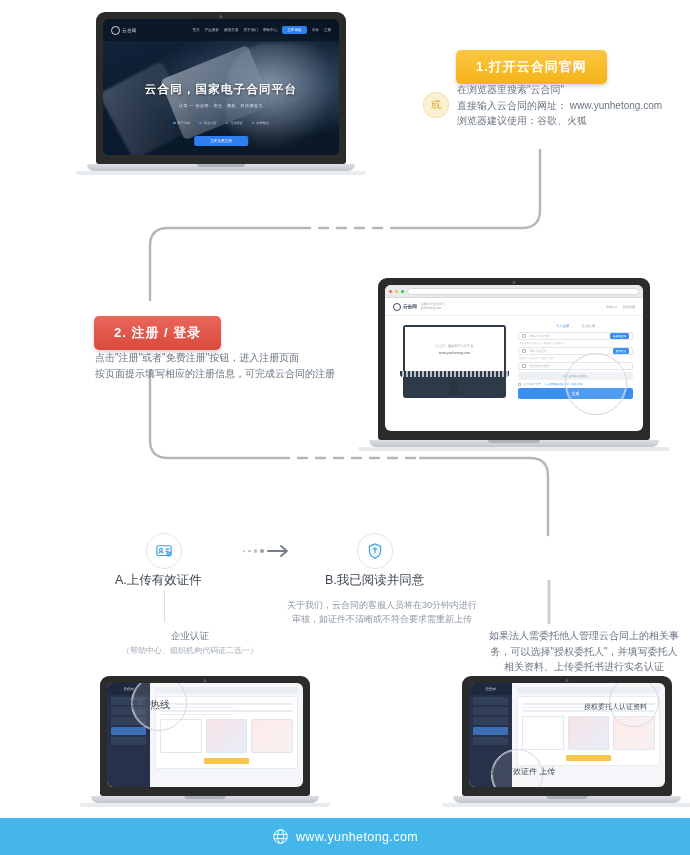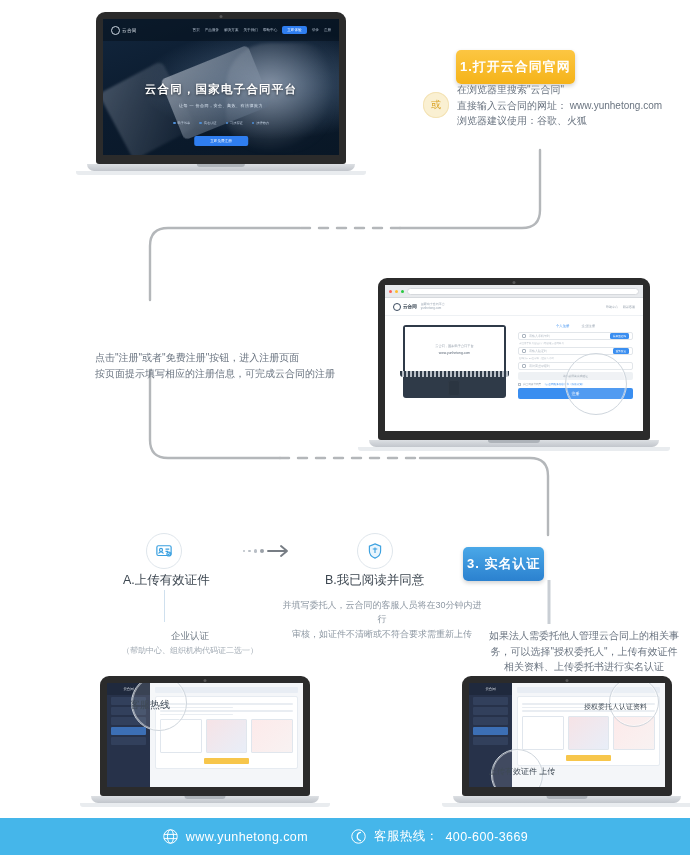--- a/index.html
+++ b/index.html
@@ -17,21 +17,21 @@
   
   .laptop { position: absolute; }
   .laptop .lid {
     background: #2b2b2b; border-radius: 9px 9px 3px 3px;
     padding: 7px 7px 9px 7px; position: relative;
   }
   .laptop .cam {
     position: absolute; top: 3px; left: 50%; transform: translateX(-50%);
     width: 3px; height: 3px; border-radius: 50%; background: #555;
   }
-  .laptop .screen { width: 100%; height: 100%; overflow: hidden; position: relative; background: #fff; border-radius: 0; }
+  .laptop .screen { width: 100%; height: 100%; overflow: hidden; position: relative; background: #fff; border-radius: 6px; }
   .laptop .base {
     height: 7px; background: linear-gradient(#dcdfe3, #c2c6cc);
     border-radius: 0 0 7px 7px; margin: 0 -9px;
     position: relative;
   }
   .laptop .base::after{
     content:""; position:absolute; left:50%; top:0; transform:translateX(-50%);
     width:18%; height:3px; background:#aeb3b9; border-radius:0 0 4px 4px;
   }
   .laptop .foot {
@@ -176,21 +176,21 @@
 
   
   #laptop4 { left: 462px; top: 676px; width: 210px; }
   #laptop4 .lid { height: 120px; }
   #mag4a { width:50px; height:50px; right:6px; top:-6px; }
   #mag4b { width:52px; height:52px; left:22px; bottom:-14px; }
 
   
   .step-badge {
     position: absolute; color:#fff; font-size:13px; font-weight:bold;
-    padding: 8px 4px; border-radius: 5px; letter-spacing:1px; white-space:nowrap;
+    padding: 8px 20px; border-radius: 5px; letter-spacing:1px; white-space:nowrap;
     box-shadow: 0 2px 4px rgba(0,0,0,.18);
     text-align: center;
   }
   #badge1 { left:456px; top:50px; background: linear-gradient(#fcc642,#f5b319); }
   #badge2 { left:94px;  top:316px; background: linear-gradient(#e9675c,#d9493c); }
   #badge3 { left:463px; top:547px; background: linear-gradient(#4aa8e8,#2b81cf); }
 
   .desc { position:absolute; font-size:10px; color:#6a7480; line-height:1.55; white-space:pre-line; }
   #desc1 { left:457px; top:82px; }
   #desc2 { left:95px;  top:350px; }
@@ -205,21 +205,21 @@
 
   
   .vcircle {
     position:absolute; width:36px; height:36px; border-radius:50%;
     border:1px solid #dfe6ec; background:#fff;
     display:flex; align-items:center; justify-content:center;
   }
   #vc-a { left:146px; top:533px; }
   #vc-b { left:357px; top:533px; }
   .vlabel { position:absolute; font-size:12.5px; color:#3d4751; white-space:nowrap; }
-  #vl-a { left:115px; top:572px;margin-left:8px; }
+  #vl-a { left:115px; top:572px; }
   #vl-b { left:325px; top:572px; }
   .vsub { position:absolute; font-size:9px; color:#8e98a3; line-height:1.6; text-align:center; white-space:pre-line; }
   #vs-b { left:282px; top:598px; width:200px; }
   .ent-label { position:absolute; left:110px; top:630px; width:160px; text-align:center; }
   .ent-label .t1 { font-size:9.5px; color:#6f7a85; }
   .ent-label .t2 { font-size:8px; color:#a2abb4; margin-top:2px; }
   .vline { position:absolute; left:164px; top:590px; width:1px; height:32px; background:#cfe0ee; }
 
   .dot-arrow { position:absolute; left:243px; top:544px; display:flex; align-items:center; gap:3px; }
   .dot-arrow i { display:block; border-radius:50%; background:#b9bfc6; }
@@ -286,20 +286,21 @@
     <div class="base"></div>
     <div class="foot"></div>
   </div>
 
   <div class="step-badge" id="badge1">1.打开云合同官网</div>
   <div class="or-badge">或</div>
   <div class="desc" id="desc1">在浏览器里搜索"云合同"
 直接输入云合同的网址： www.yunhetong.com
 浏览器建议使用：谷歌、火狐</div>
 
+  <div class="step-badge" id="badge2">2. 注册 / 登录</div>
   <div class="desc" id="desc2">点击"注册"或者"免费注册"按钮，进入注册页面
 按页面提示填写相应的注册信息，可完成云合同的注册</div>
 
   <div class="laptop" id="laptop2">
     <div class="lid">
       <div class="cam"></div>
       <div class="screen">
         <div class="browser-chrome">
           <span class="dot" style="background:#ff5f57"></span>
           <span class="dot" style="background:#febc2e"></span>
@@ -390,34 +391,33 @@
 
   <div class="vcircle" id="vc-b">
     <svg width="18" height="18" viewBox="0 0 24 24" fill="none" stroke="#3aa0e0" stroke-width="1.5">
       <path d="M12 2.5l7.5 3v6c0 4.6-3.1 8.2-7.5 10-4.4-1.8-7.5-5.4-7.5-10v-6z" fill="#eaf5fd"></path>
       <path d="M12 7.2v7.4M9 9.4h6"></path>
     </svg>
   </div>
 
   <div class="vlabel" id="vl-a">A.上传有效证件</div>
   <div class="vlabel" id="vl-b">B.我已阅读并同意</div>
-  <div class="vsub" id="vs-b">并填写委托人，云合同的客服人员将在30分钟内进行
+  <div class="vsub" id="vs-b">关于我们，云合同的客服人员将在30分钟内进行
 审核，如证件不清晰或不符合要求需重新上传</div>
   <div class="vline"></div>
   <div class="ent-label">
     <div class="t1">企业认证</div>
     <div class="t2">（帮助中心、组织机构代码证二选一）</div>
   </div>
 
-  <div class="step-badge" id="badge3">3. 实名认证</div>
   <svg style="position:absolute;left:547px;top:580px" width="4" height="44">
     <line x1="2" y1="0" x2="2" y2="44" stroke="#c9ced4" stroke-width="3"></line>
   </svg>
   <div class="desc" id="desc3">如果法人需委托他人管理云合同上的相关事
-务，可以选择"授权委托人"，上传有效证件
+务，可以选择"授权委托人"，并填写委托人
 相关资料、上传委托书进行实名认证</div>
 
   <div class="laptop" id="laptop3">
     <div class="lid">
       <div class="cam"></div>
       <div class="screen">
         <div class="app-shell">
           <div class="app-side">
             <div class="slogo">云合同</div>
             <div class="sitem"></div>
@@ -490,23 +490,15 @@
 
   <div id="footer">
     <div class="fi">
       <svg width="17" height="17" viewBox="0 0 24 24" fill="none" stroke="#ffffff" stroke-width="1.4">
         <circle cx="12" cy="12" r="9.5"></circle>
         <ellipse cx="12" cy="12" rx="4.3" ry="9.5"></ellipse>
         <path d="M2.6 9h18.8M2.6 15h18.8"></path>
       </svg>
       <span>www.yunhetong.com</span>
     </div>
-    <div class="fi">
-      <svg width="17" height="17" viewBox="0 0 24 24" fill="none" stroke="#ffffff" stroke-width="1.4">
-        <circle cx="12" cy="12" r="9.5"></circle>
-        <path d="M14.8 6.2c-2.6.6-4.6 2.9-4.6 5.7 0 2.9 2 5.2 4.6 5.8" stroke-width="1.8" stroke-linecap="round"></path>
-      </svg>
-      <span>客服热线：</span>
-      <span>400-600-3669</span>
-    </div>
   </div>
 
 </div>
 
 </body></html>

